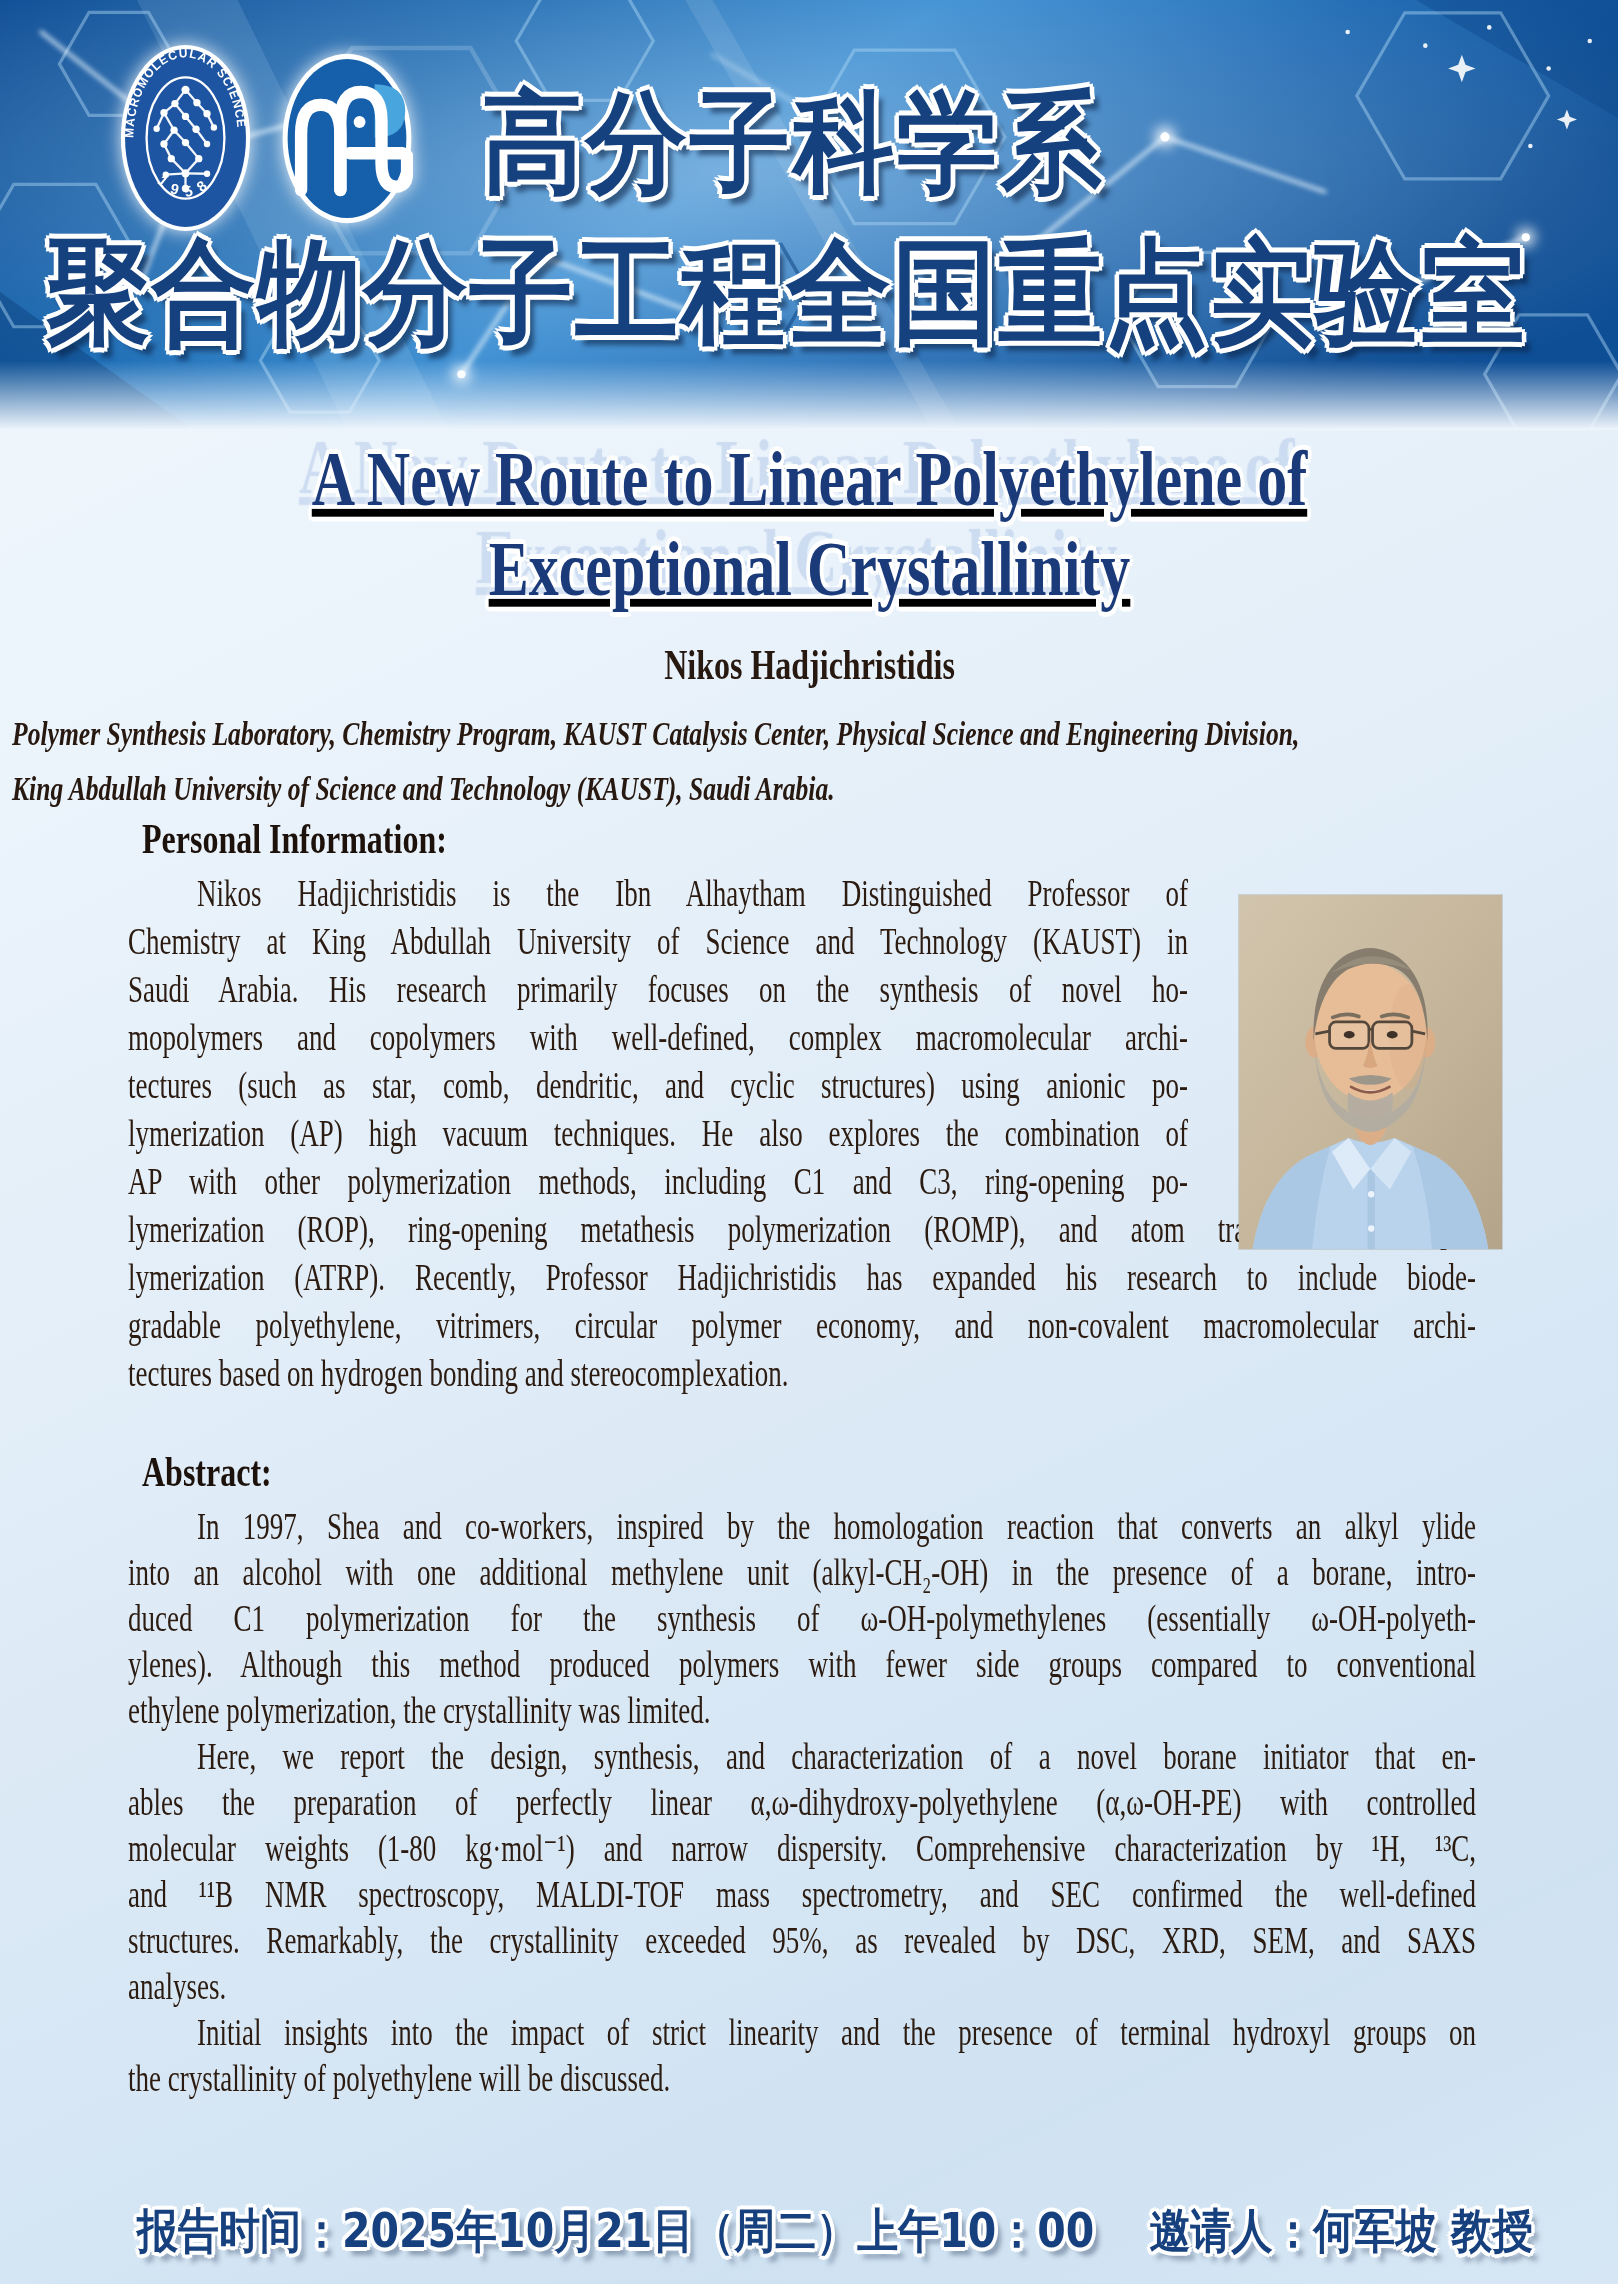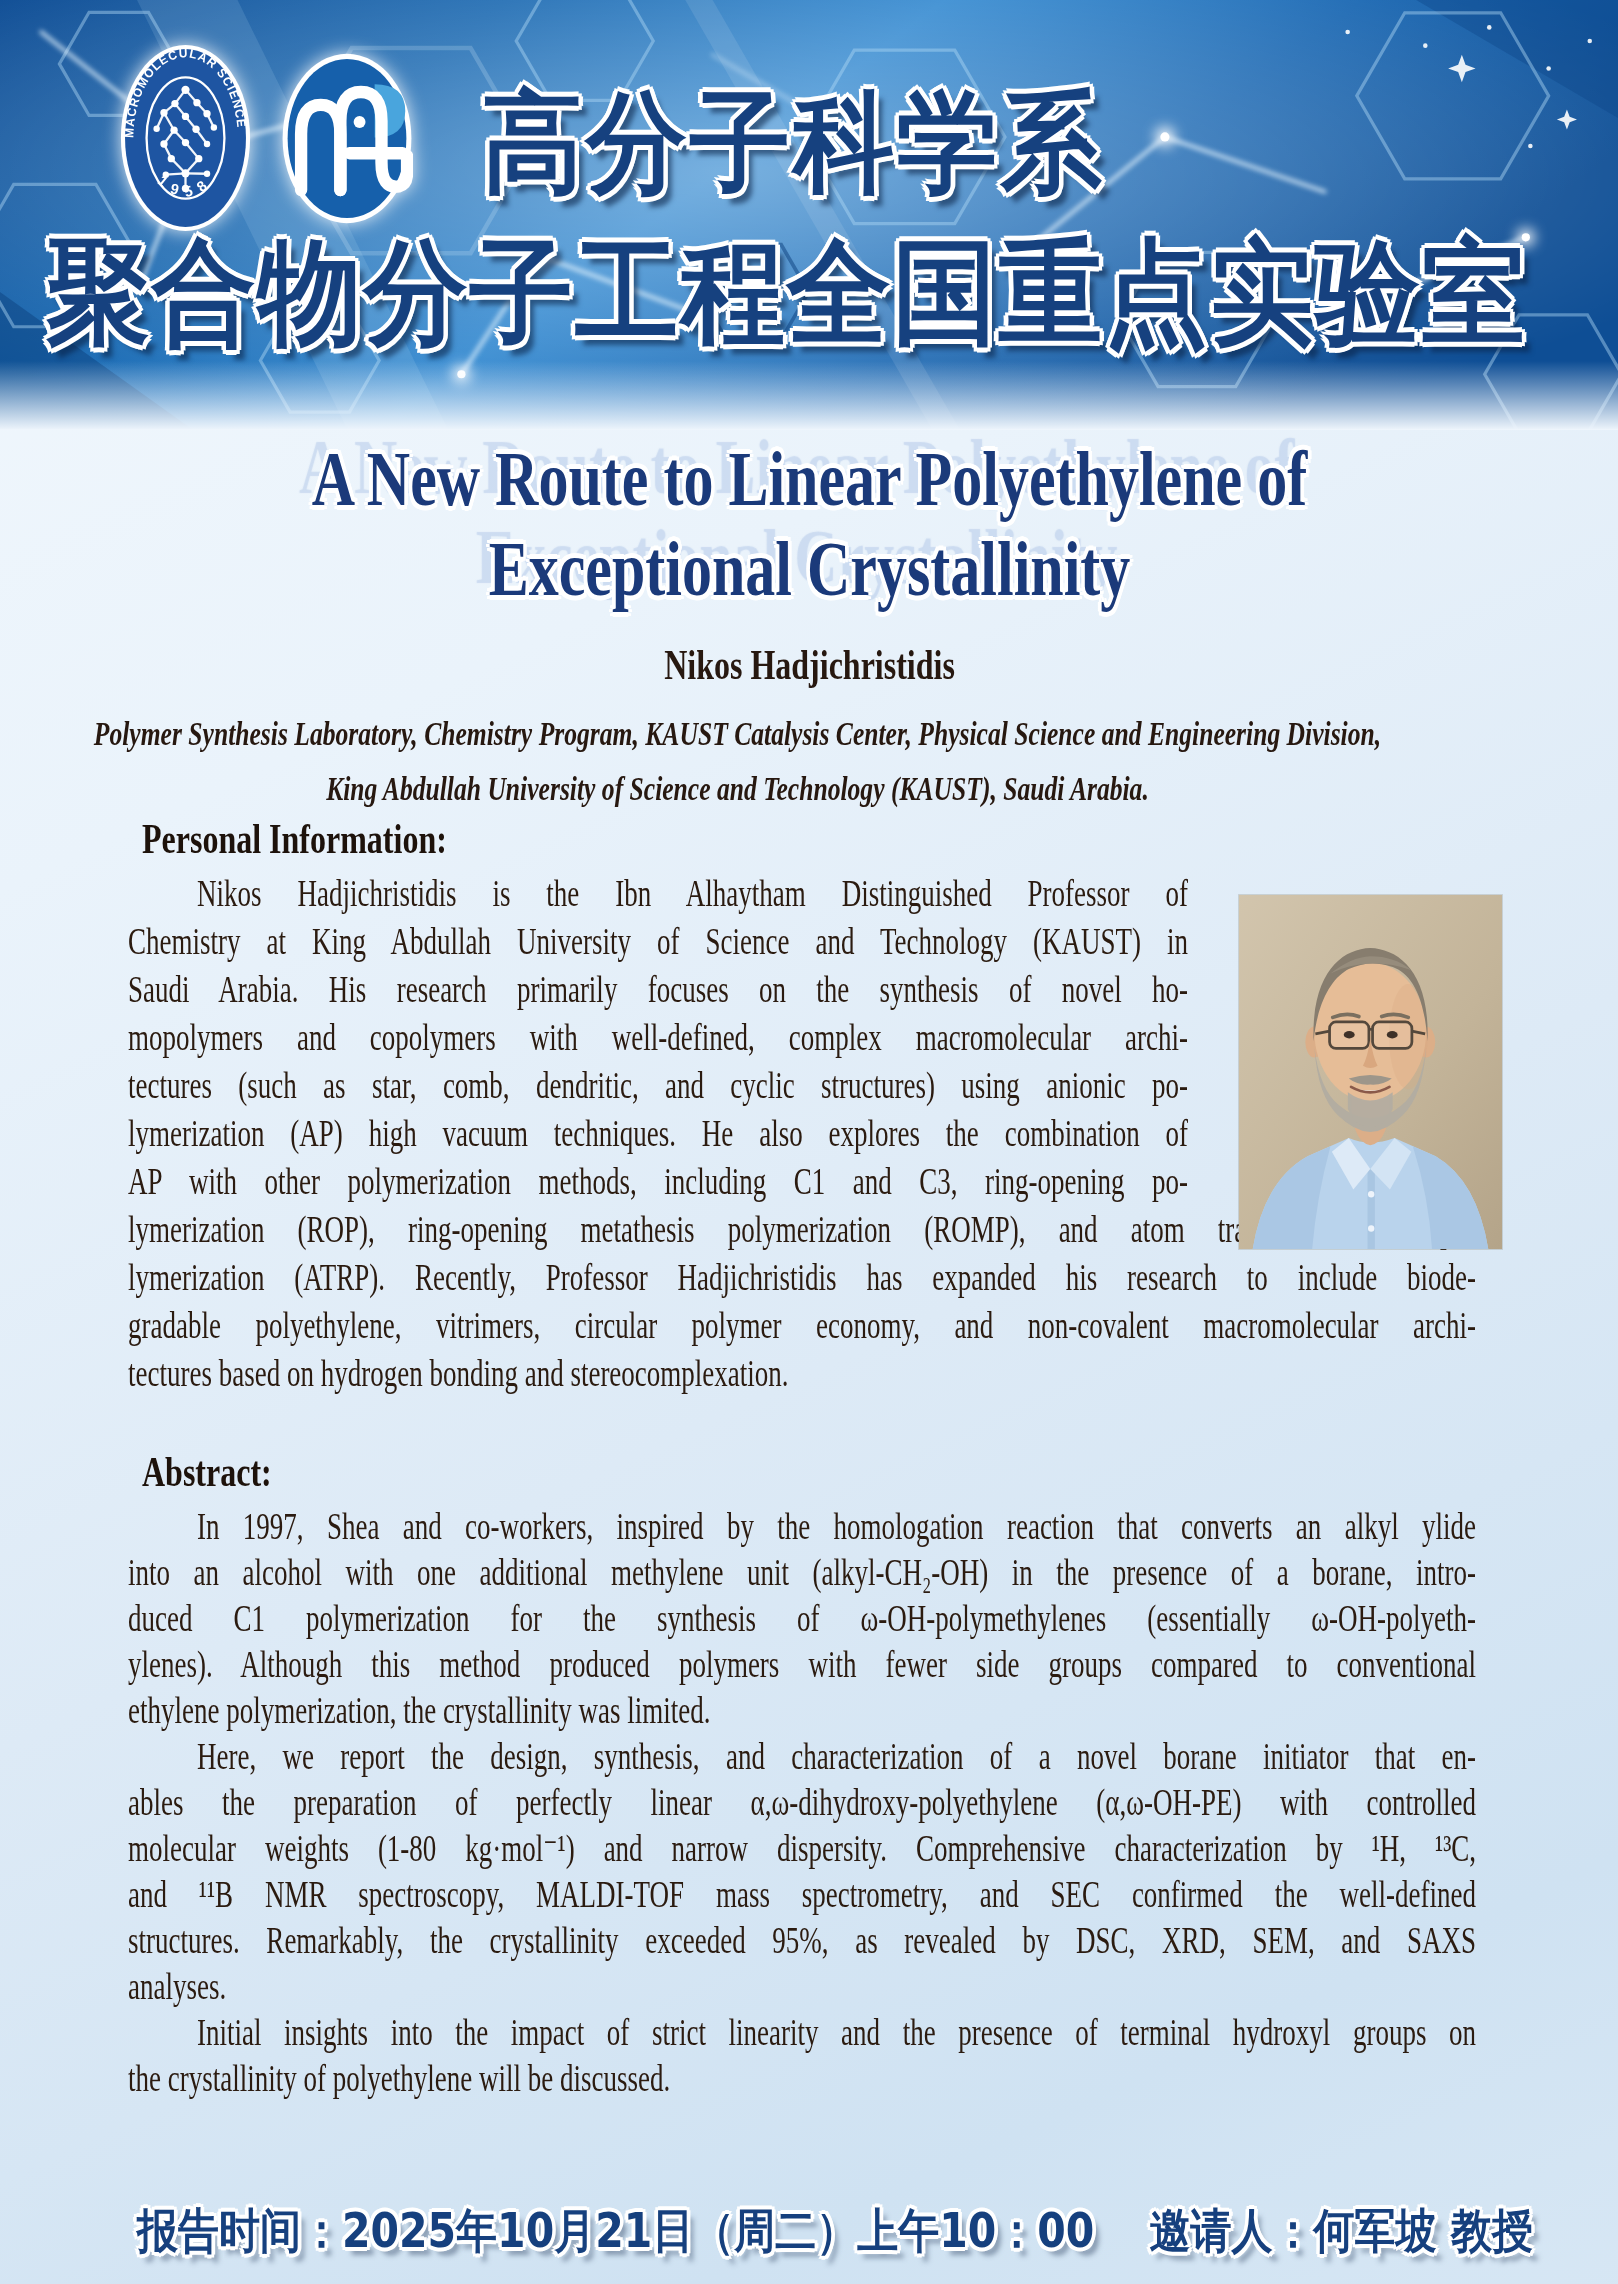--- a/index.html
+++ b/index.html
@@ -16,30 +16,30 @@
   .logo-seal{left:120px;top:44px;width:131px;height:188px;}
   .logo-nf{left:281px;top:52px;width:132px;height:173px;}
   .hz{position:absolute;font-family:"DejaVu Sans","Liberation Sans",sans-serif;font-weight:bold;
       color:#16417f;white-space:pre;transform:scaleY(1.1);transform-origin:center;
       text-shadow:-4.6px 0 0 #fff,4.6px 0 0 #fff,0 -4.6px 0 #fff,0 4.6px 0 #fff,
                   -3.2px -3.2px 0 #fff,3.2px 3.2px 0 #fff,-3.2px 3.2px 0 #fff,3.2px -3.2px 0 #fff,
                   8.2px 9px 5.5px rgba(8,30,64,.55);}
   .hz1{left:482px;top:77px;font-size:101px;letter-spacing:2.7px;}
   .hz2{left:46px;top:225px;font-size:104px;letter-spacing:1.8px;}
   
-  .title{position:absolute;left:0;top:434px;width:1619px;text-align:center;}
+  .title{position:absolute;left:0;top:434px;width:1619px;text-align:center;text-decoration:underline;}
   .title-line{height:90px;line-height:90px;font-size:60px;font-weight:bold;color:#1b3a7a;
       transform:scaleY(1.3);transform-origin:center;
       text-shadow:-3.7px 0 0 #fff,3.7px 0 0 #fff,0 -3.7px 0 #fff,0 3.7px 0 #fff,
                   -2.7px -2.7px 0 #fff,2.7px 2.7px 0 #fff,-2.7px 2.7px 0 #fff,2.7px -2.7px 0 #fff,
                   -12.8px -9px 0.9px rgba(176,198,232,.5);}
   .speaker{position:absolute;left:0;top:640px;width:1619px;height:50px;line-height:50px;
       text-align:center;font-size:32px;font-weight:bold;color:#271810;
       transform:scaleY(1.3);transform-origin:center;}
-  .affil{position:absolute;left:0;top:706px;width:1475px;text-align:center;}
+  .affil{position:absolute;left:12px;top:706px;width:1475px;text-align:left;}
   .affil-line{height:55px;line-height:55px;font-size:25.6px;font-weight:bold;font-style:italic;
       color:#271810;transform:scaleY(1.3);transform-origin:center;}
   
   .sec-head{position:absolute;left:142px;height:46px;line-height:46px;font-size:32px;
       font-weight:bold;color:#1d120b;transform:scaleY(1.35);transform-origin:center;}
   .personal-head{top:815px;}
   .abstract-head{top:1448px;}
   
   .para{position:absolute;left:128px;width:1348px;color:#2b1b10;}
   .personal{top:869px;}

